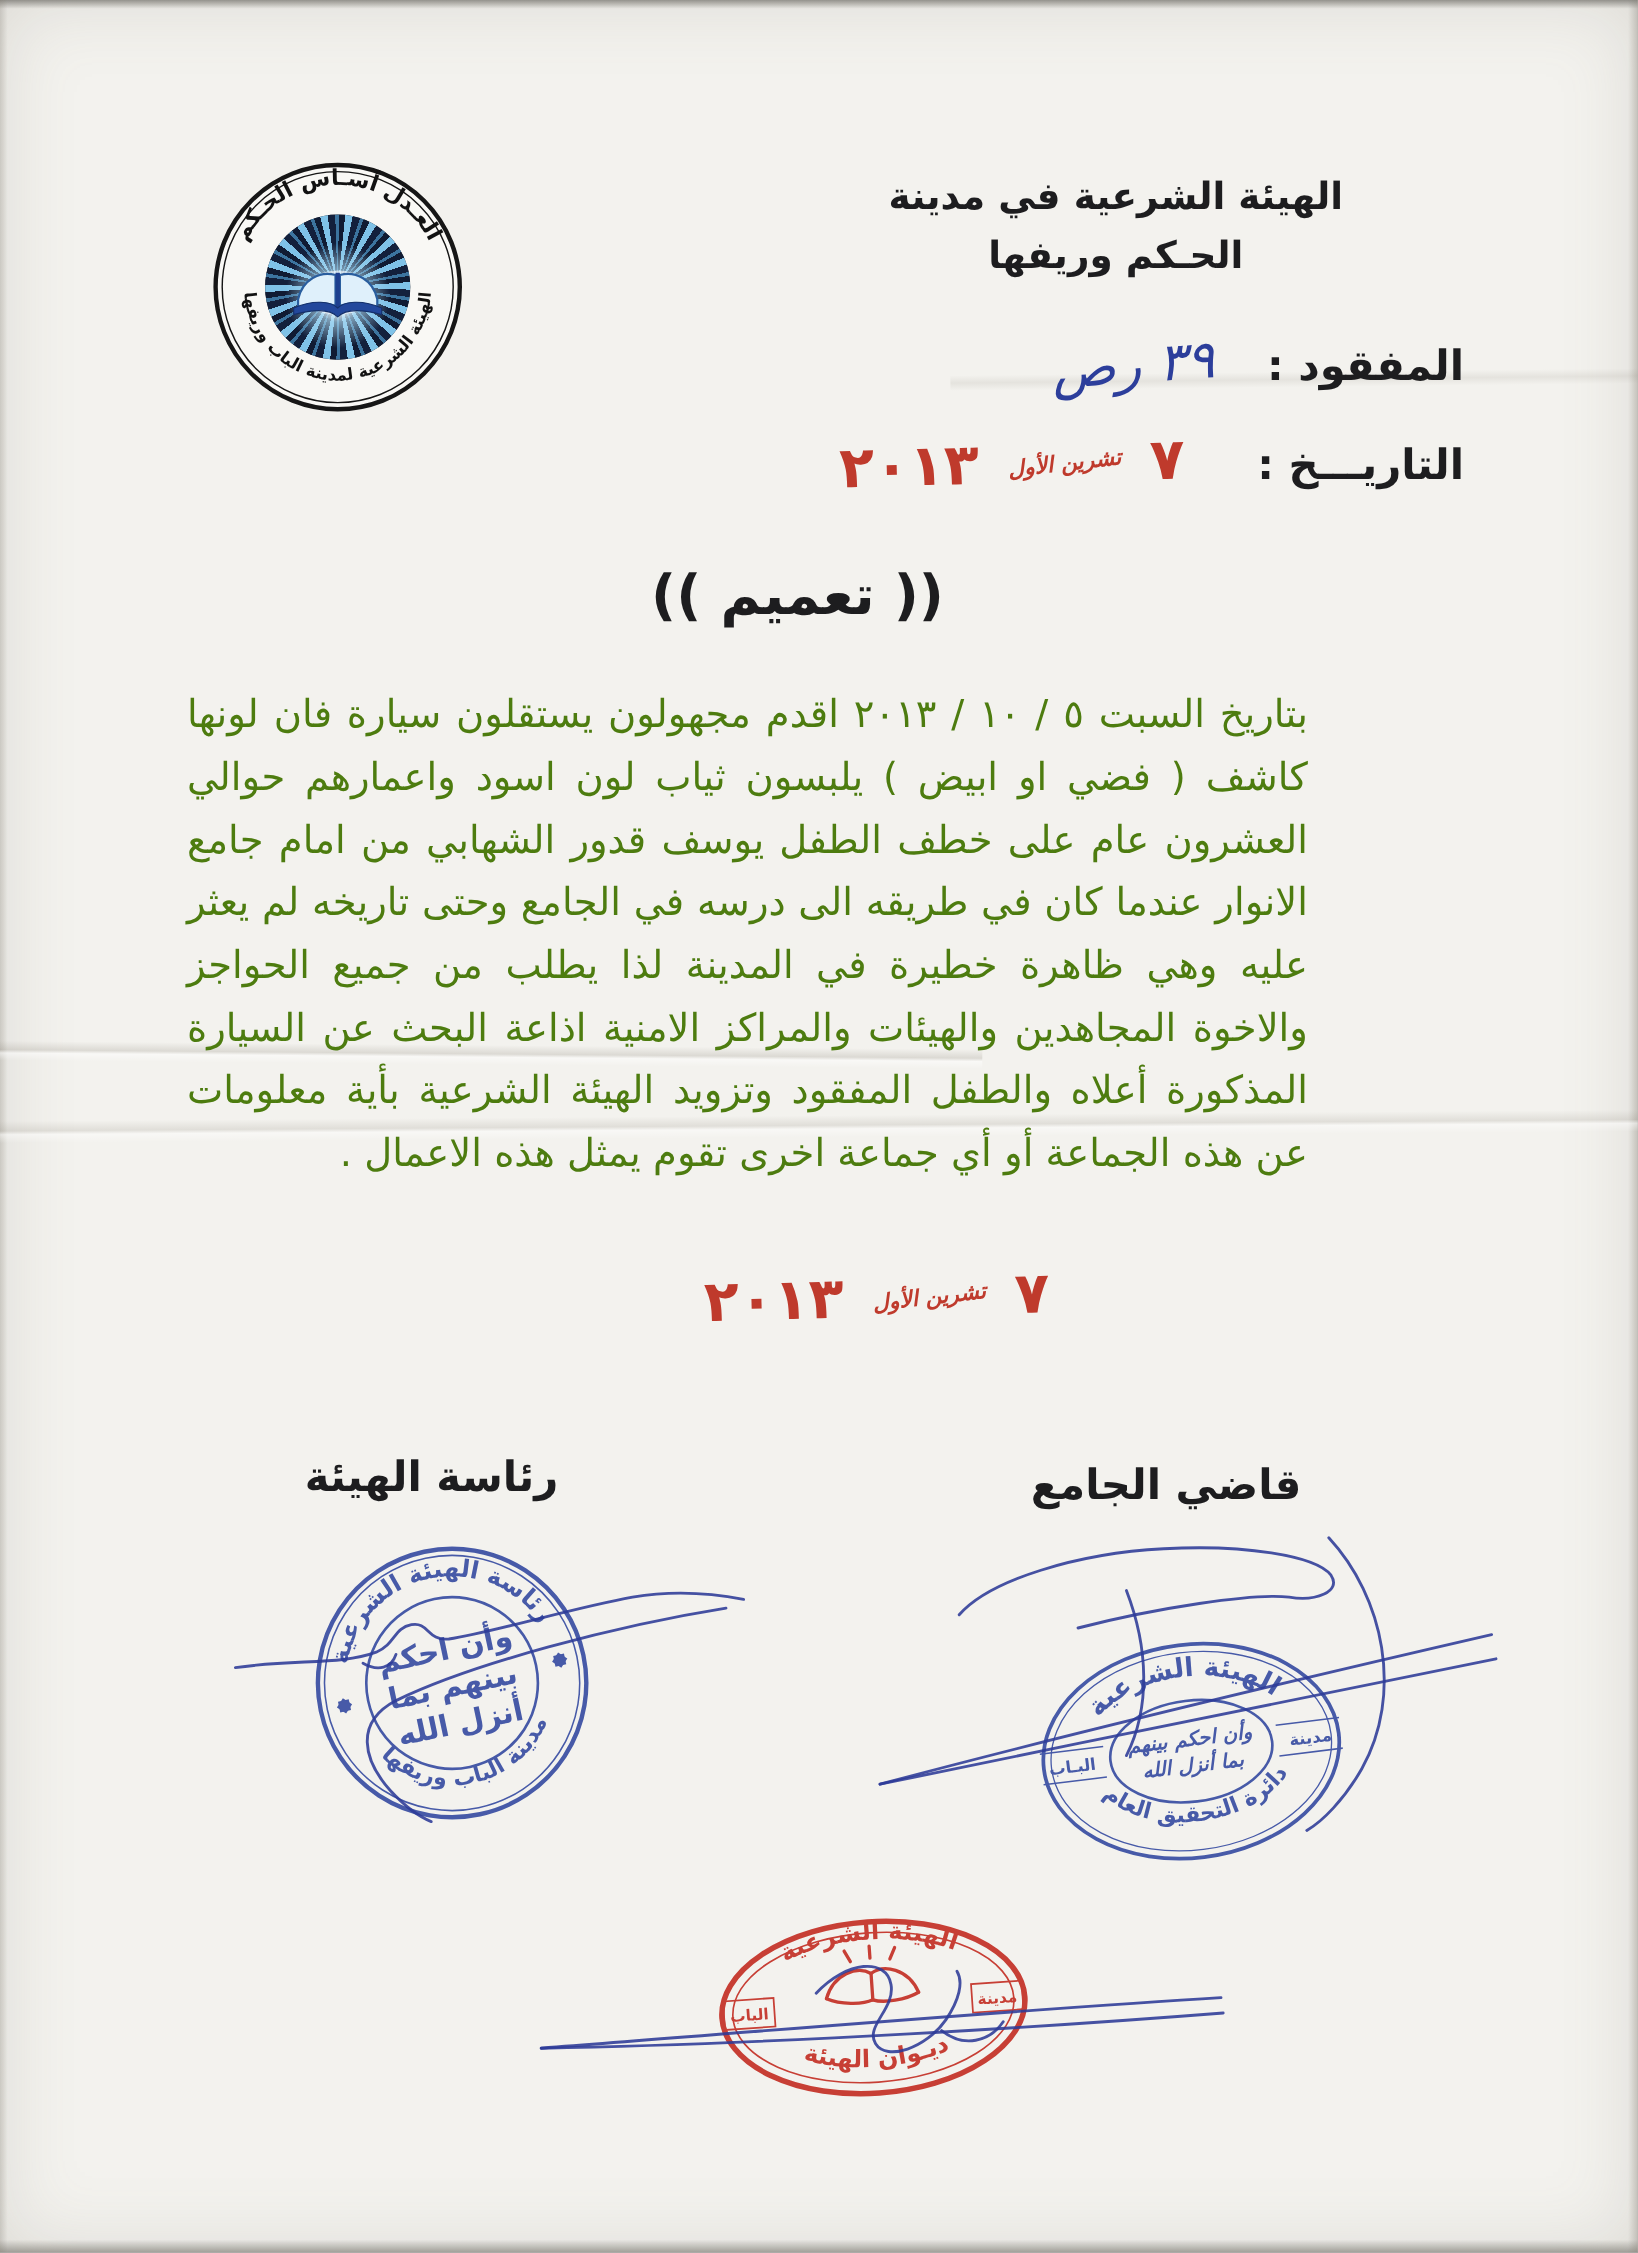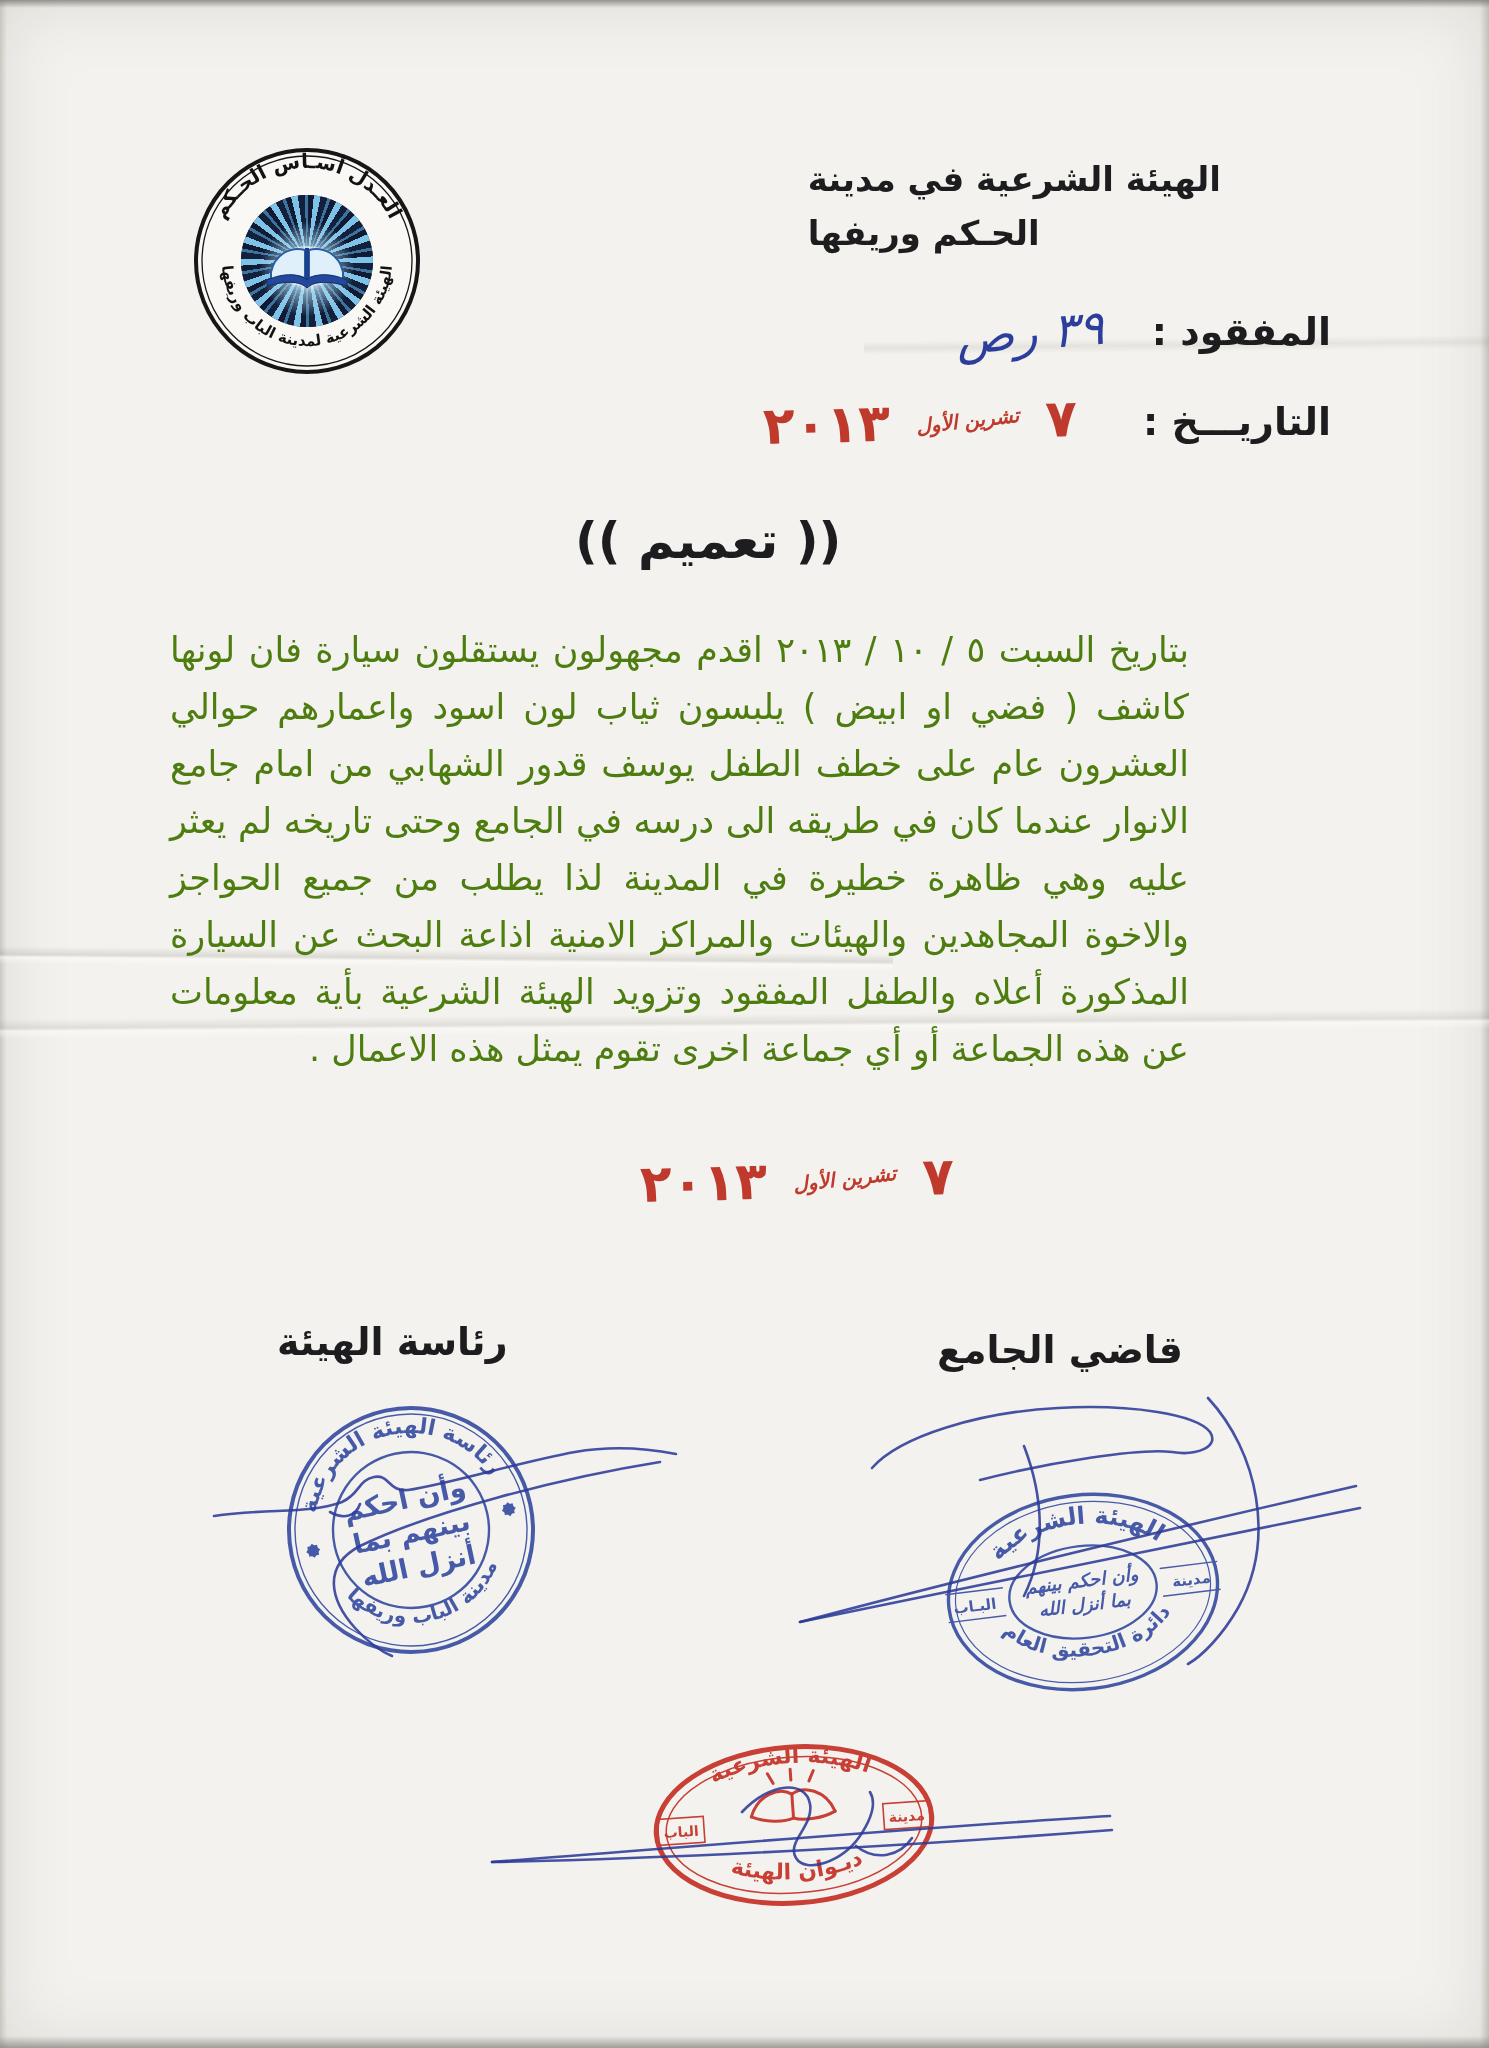--- a/index.html
+++ b/index.html
@@ -20,33 +20,33 @@
   .edge-left{top:0;left:0;width:7px;height:100%;background:linear-gradient(to right,rgba(130,125,115,.28),rgba(0,0,0,0));}
   .crease{position:absolute;pointer-events:none;}
   .crease-a{left:0;top:950px;width:60%;height:18px;transform:rotate(.5deg);
     background:linear-gradient(to bottom,rgba(0,0,0,0),rgba(125,118,105,.20) 45%,rgba(255,255,255,.5) 62%,rgba(0,0,0,0));}
   .crease-b{left:0;top:1014px;width:100%;height:20px;transform:rotate(-.4deg);
     background:linear-gradient(to bottom,rgba(0,0,0,0),rgba(125,118,105,.16) 45%,rgba(255,255,255,.45) 62%,rgba(0,0,0,0));}
   .crease-c{left:58%;top:338px;width:42%;height:14px;transform:rotate(-.6deg);
     background:linear-gradient(to bottom,rgba(0,0,0,0),rgba(125,118,105,.12) 50%,rgba(0,0,0,0));}
 
   
-  .header-org{position:absolute;top:152px;right:268px;text-align:left;font-size:34px;font-weight:bold;line-height:1.6;}
+  .header-org{position:absolute;top:152px;right:268px;text-align:center;font-size:34px;font-weight:bold;line-height:1.6;}
   .basmala{position:absolute;top:160px;right:599px;font-size:33px;font-weight:bold;white-space:nowrap;}
 
   .ref-row{position:absolute;top:304px;right:158px;display:flex;align-items:center;gap:48px;font-size:38px;font-weight:bold;}
   .handwritten{font-size:48px;font-weight:normal;font-style:italic;color:#2c3e9b;transform:rotate(-4deg);letter-spacing:3px;}
 
   .date-row{position:absolute;top:392px;right:158px;display:flex;align-items:center;gap:66px;font-size:38px;font-weight:bold;}
   .stamp-date{display:flex;align-items:center;gap:26px;color:#bf3a2c;font-weight:bold;transform:rotate(-1.5deg);}
   .stamp-date .day{font-size:52px;}
   .stamp-date .month{font-size:20px;transform:rotate(-5deg);font-style:italic;}
   .stamp-date .year{font-size:52px;letter-spacing:2px;}
 
-  .doc-title{position:absolute;top:512px;left:575px;width:300px;text-align:left;font-size:50px;font-weight:bold;white-space:nowrap;}
+  .doc-title{position:absolute;top:512px;left:575px;width:300px;text-align:center;font-size:50px;font-weight:bold;white-space:nowrap;}
 
   .body-text{position:absolute;top:622px;right:300px;left:170px;font-size:35px;line-height:57px;text-align:justify;color:#4d7c0f;}
 
   .mid-stamp{position:absolute;top:1150px;left:640px;}
 
   .sig-title{position:absolute;font-size:38px;font-weight:bold;white-space:nowrap;}
   .sig-title-right{top:1328px;right:306px;}
   .sig-title-left{top:1320px;left:277px;}
 
   

